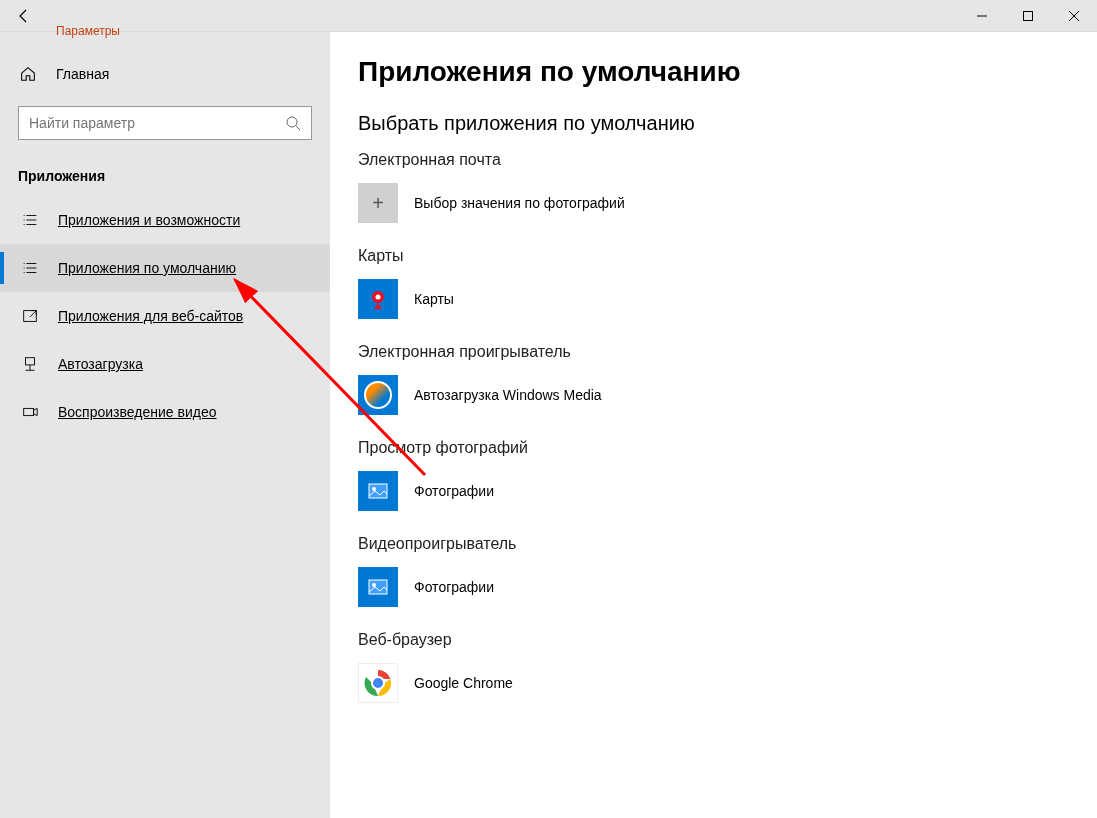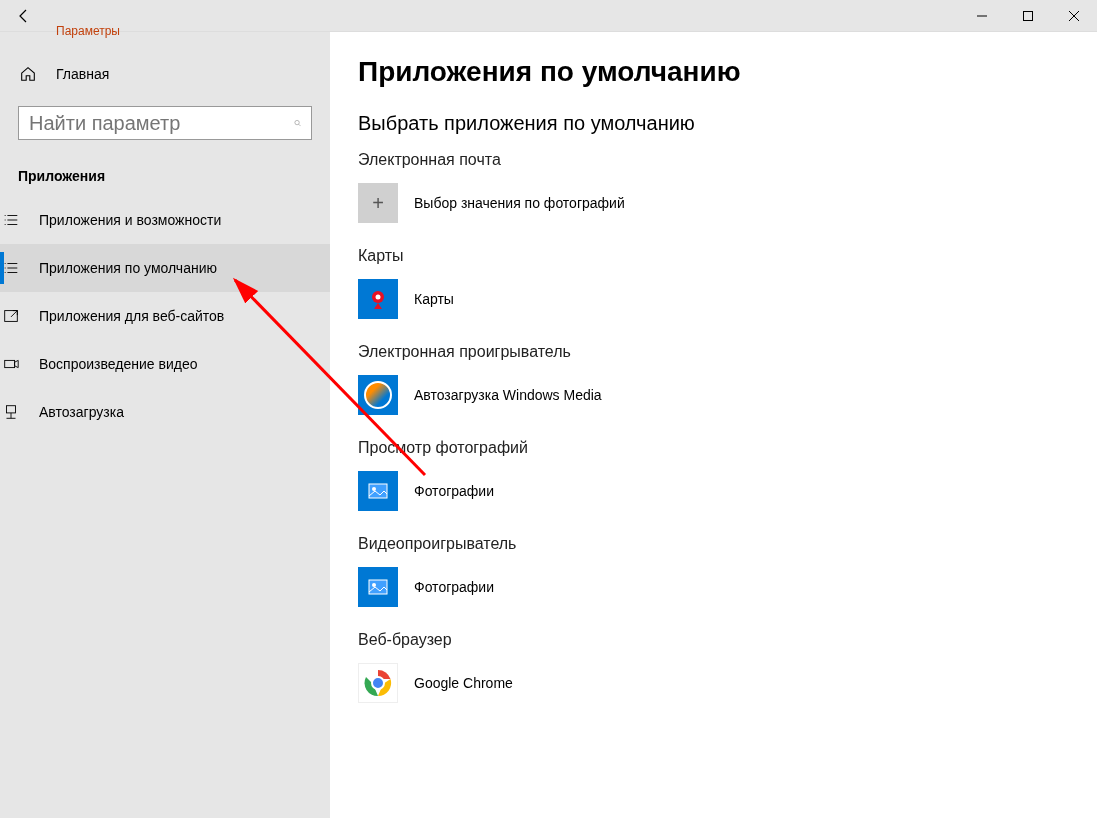--- a/index.html
+++ b/index.html
@@ -59,38 +59,39 @@
 .search-box {
   margin: 14px 18px 0 18px;
   background: #fff;
   border: 1px solid #999;
   height: 34px;
   display: flex; align-items: center;
   padding: 0 10px;
 }
 .search-box input {
   flex: 1; border: none; outline: none;
-  font-size: 20px;
+  font-size: 14px;
   background: transparent;
 }
 .search-box .search-icon { width: 16px; height: 16px; }
 
 .sidebar-heading {
   margin: 28px 18px 12px 18px;
   font-size: 14px;
   font-weight: 600;
 }
 
 .nav-item {
   display: flex; align-items: center;
   height: 48px;
-  padding: 0 1px;
+  padding: 0 20px;
   cursor: pointer;
   font-size: 14px;
   position: relative;
+  text-decoration: underline;
 }
 .nav-item .icon {
   width: 20px; height: 20px; margin-right: 18px;
   display: flex; align-items: center; justify-content: center;
 }
 .nav-item.active {
   background: #d8d8d8;
 }
 .nav-item.active::before {
   content: "";
@@ -251,36 +252,36 @@
             <polyline points="12,4 17,4 17,9" stroke="#000" fill="none"></polyline>
             <line x1="10" y1="11" x2="17" y2="4" stroke="#000"></line>
           </svg>
       </span>
       <span>Приложения для веб-сайтов</span>
     </div>
 
     <div class="nav-item">
       <span class="icon">
         <svg viewBox="0 0 20 20" width="18" height="18">
-            <rect x="3" y="6" width="11" height="8" stroke="#000" fill="none"></rect>
-            <polygon points="14,8 18,6 18,14 14,12" stroke="#000" fill="none"></polygon>
-          </svg>
-      </span>
-      <span>Воспроизведение видео</span>
-    </div>
-
-    <div class="nav-item">
-      <span class="icon">
-        <svg viewBox="0 0 20 20" width="18" height="18">
             <rect x="5" y="3" width="10" height="8" stroke="#000" fill="none"></rect>
             <line x1="10" y1="11" x2="10" y2="17" stroke="#000"></line>
             <line x1="5" y1="17" x2="15" y2="17" stroke="#000"></line>
           </svg>
       </span>
       <span>Автозагрузка</span>
+    </div>
+
+    <div class="nav-item">
+      <span class="icon">
+        <svg viewBox="0 0 20 20" width="18" height="18">
+            <rect x="3" y="6" width="11" height="8" stroke="#000" fill="none"></rect>
+            <polygon points="14,8 18,6 18,14 14,12" stroke="#000" fill="none"></polygon>
+          </svg>
+      </span>
+      <span>Воспроизведение видео</span>
     </div>
   </div>
 
   <div class="content">
     <h1 class="page-title">Приложения по умолчанию</h1>
     <h2 class="section-title">Выбрать приложения по умолчанию</h2>
 
     <div class="category-label">Электронная почта</div>
     <div class="app-tile">
       <div class="app-icon gray">

